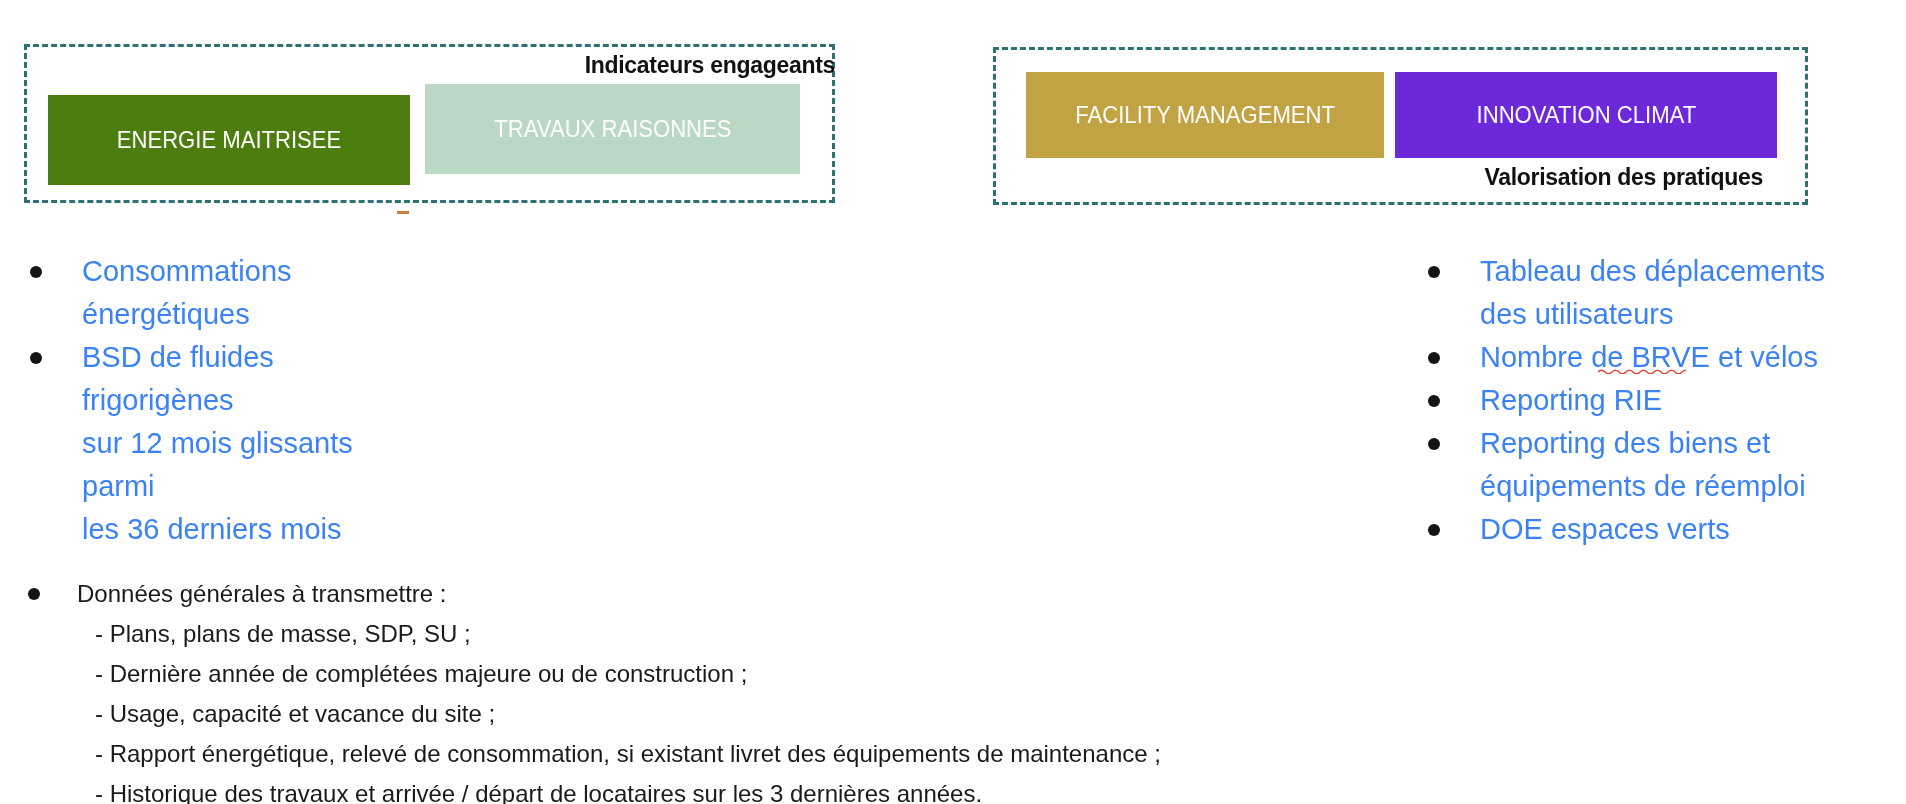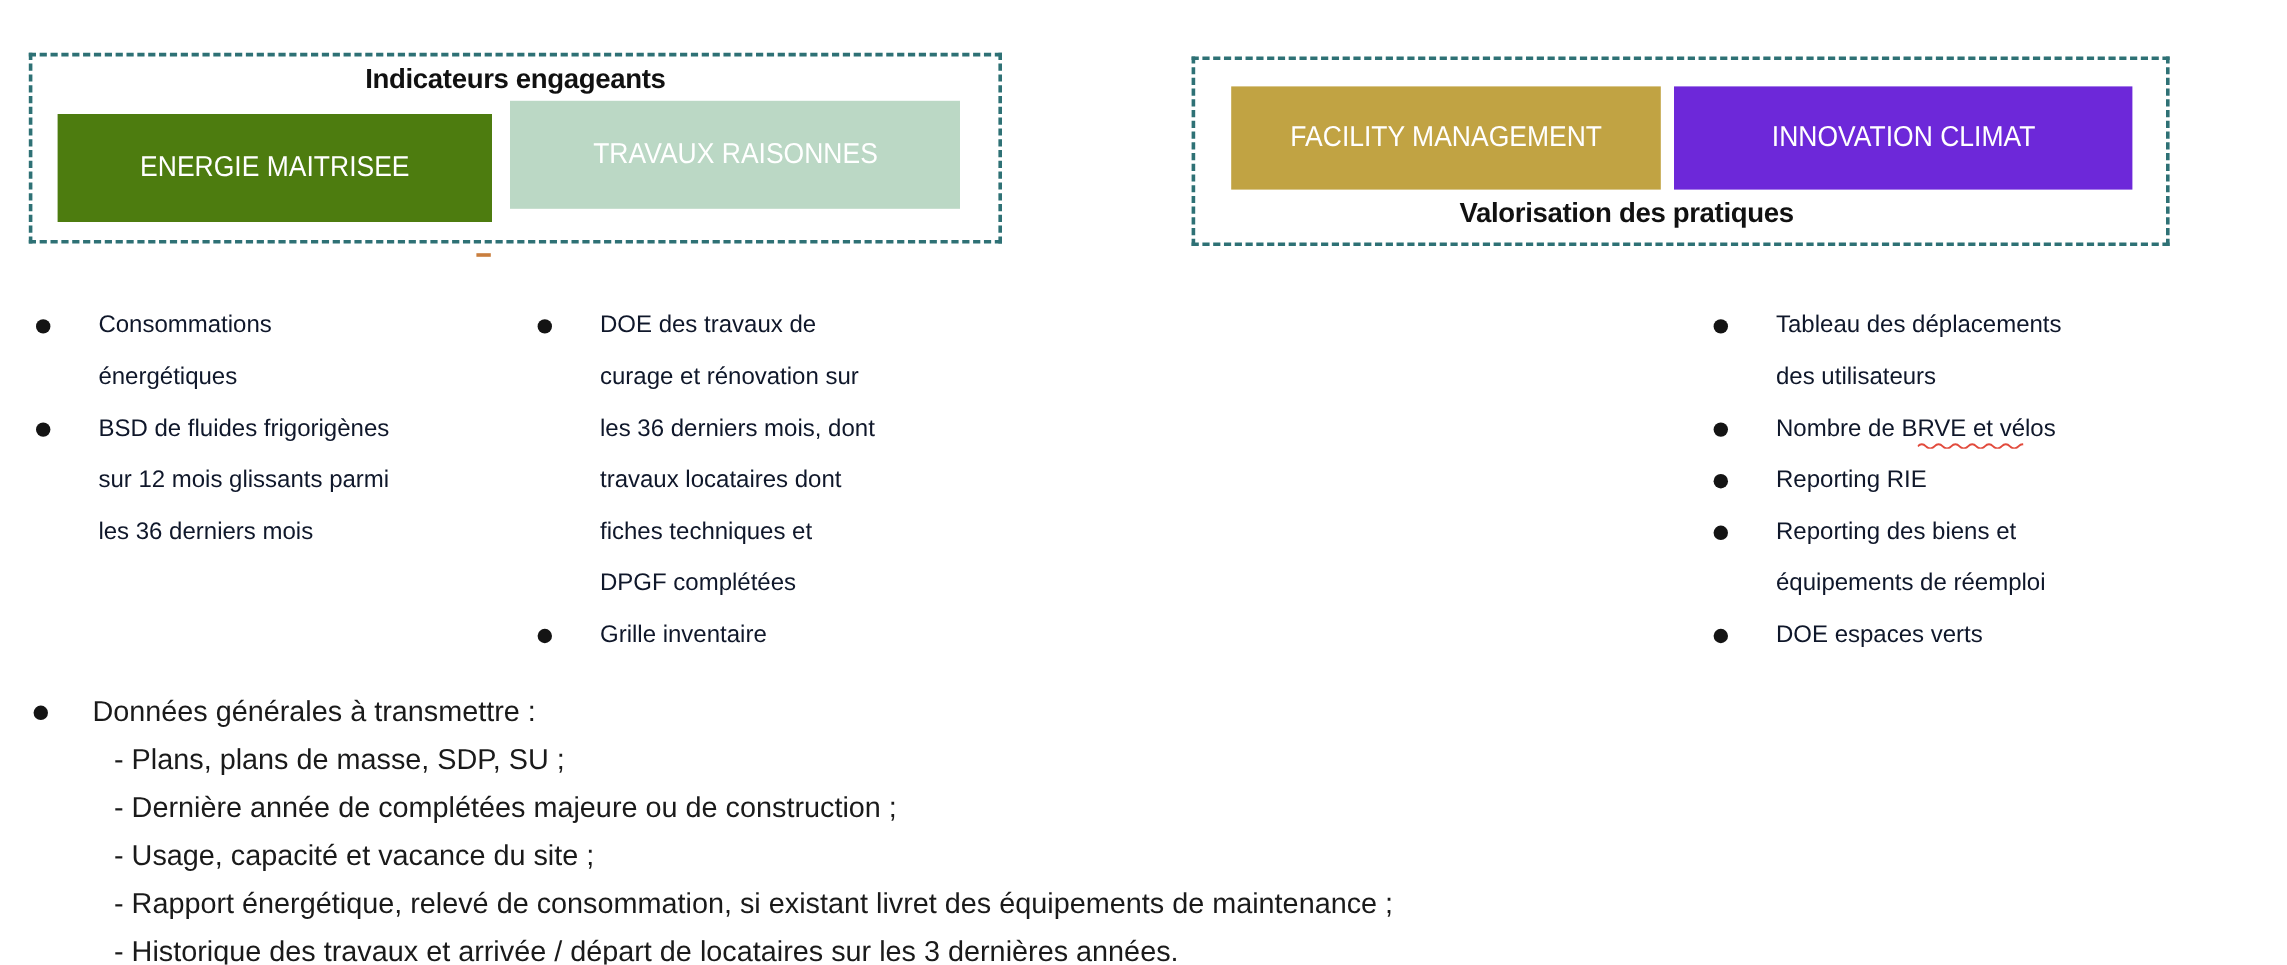--- a/index.html
+++ b/index.html
@@ -16,21 +16,21 @@
   
   .frame {
     position: absolute;
     border: 3px dashed #2e7175;
     background: transparent;
   }
   .frame-left  { left: 24px;  top: 44px; width: 811px; height: 159px; }
   .frame-right { left: 993px; top: 47px; width: 815px; height: 158px; }
   .frame-title {
     position: absolute;
-    text-align: center;
+    text-align: right;
     font-weight: bold;
     font-size: 23px;
     color: #111111;
     letter-spacing: -0.3px;
   }
   .title-left  { left: 24px;  top: 52px;  width: 811px; }
   .title-right { left: 948px; top: 164px; width: 815px; }
   
   .chip {
     position: absolute;
@@ -43,23 +43,23 @@
   }
   .chip span { transform: scaleX(0.92); white-space: nowrap; }
   .chip-energie  { left: 48px;   top: 95px; width: 362px; height: 90px; background: #4d7c0f; }
   .chip-travaux  { left: 425px;  top: 84px; width: 375px; height: 90px; background: #bbd8c5; }
   .chip-facility { left: 1026px; top: 72px; width: 358px; height: 86px; background: #c1a343; }
   .chip-climat   { left: 1395px; top: 72px; width: 382px; height: 86px; background: #6d28d9; text-align: right; }
   
   .bullets {
     position: absolute;
     top: 250px;
-    font-size: 20px;
+    font-size: 29px;
     line-height: 43px;
-    color: #0f172a;
+    color: #3b82f6;
   }
   .col-1 { left: 30px;   width: 400px; }
   .col-2 { left: 448px;  width: 380px; }
   .col-3 { left: 990px;  width: 400px; }
   .col-4 { left: 1428px; width: 440px; }
   .item { display: flex; align-items: flex-start; }
   .dot {
     flex: 0 0 auto;
     width: 12px; height: 12px;
     border-radius: 50%;
@@ -124,35 +124,20 @@
 énergétiques</span>
     </div>
     <div class="item">
       <span class="dot"></span>
       <span class="item-text">BSD de fluides frigorigènes
 sur 12 mois glissants parmi
 les 36 derniers mois</span>
     </div>
   </div>
 
-  <div class="bullets col-2">
-    <div class="item">
-      <span class="dot"></span>
-      <span class="item-text">DOE des travaux de
-curage et rénovation sur
-les 36 derniers mois, dont
-travaux locataires dont
-fiches techniques et
-DPGF complétées</span>
-    </div>
-    <div class="item">
-      <span class="dot"></span>
-      <span class="item-text">Grille inventaire</span>
-    </div>
-  </div>
 
 
   <div class="bullets col-4">
     <div class="item">
       <span class="dot"></span>
       <span class="item-text">Tableau des déplacements
 des utilisateurs</span>
     </div>
     <div class="item">
       <span class="dot"></span>

